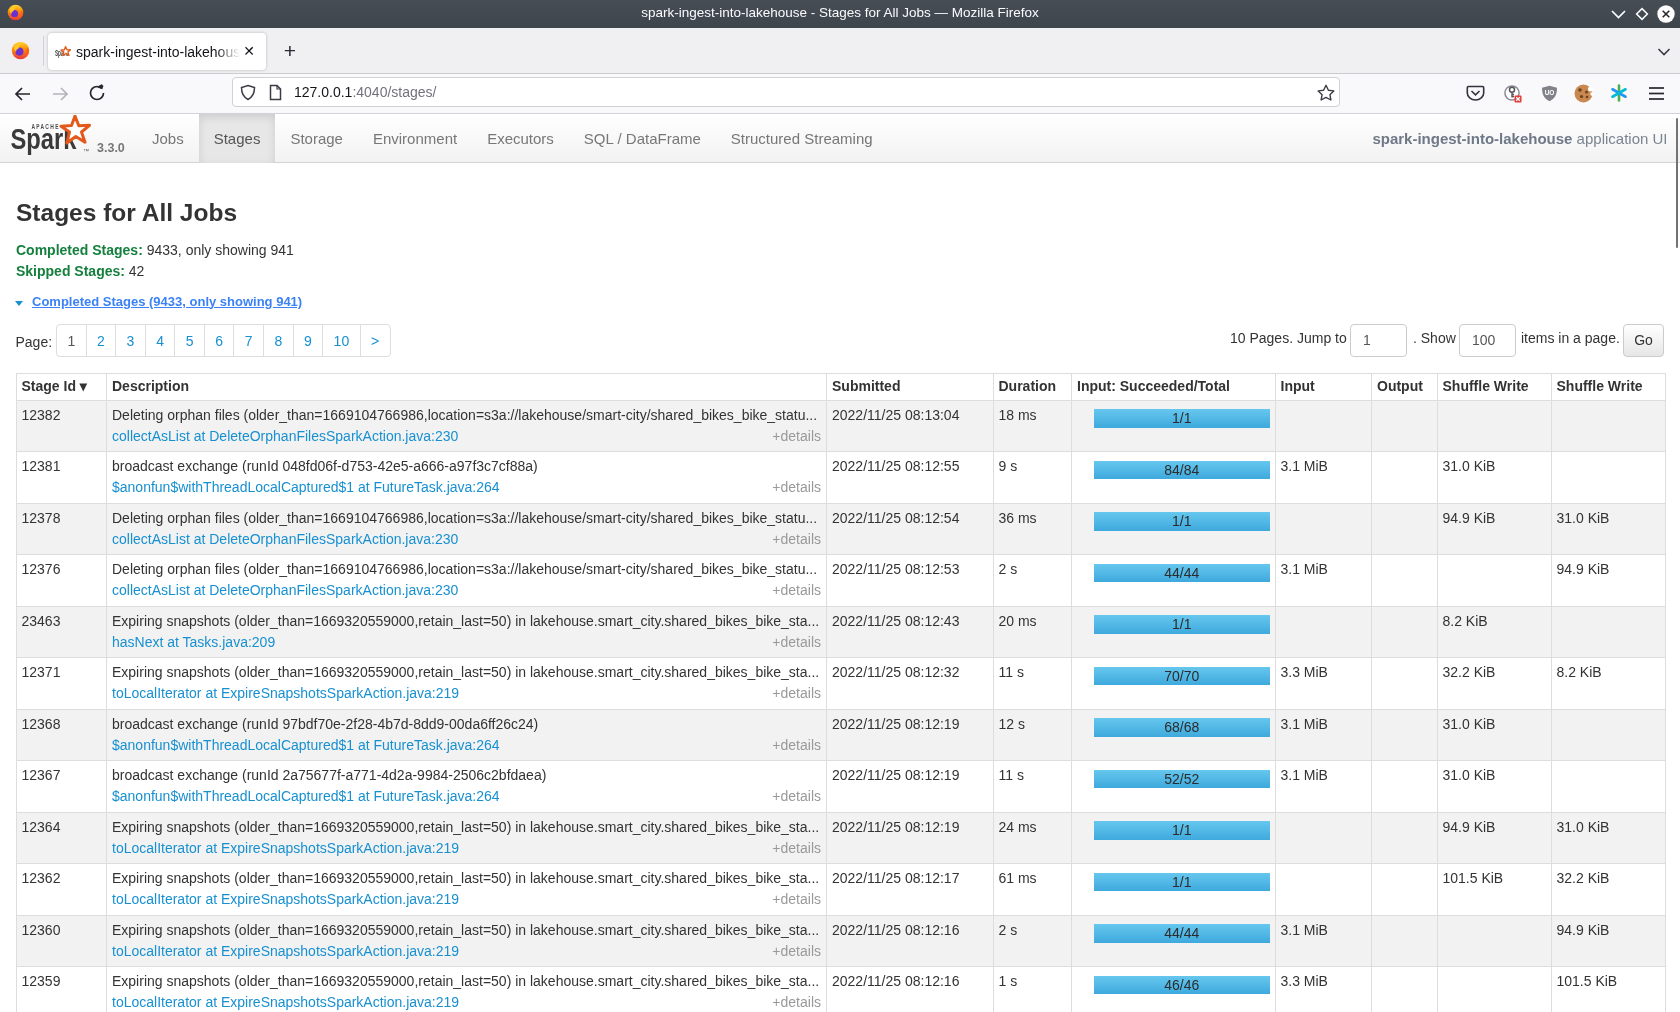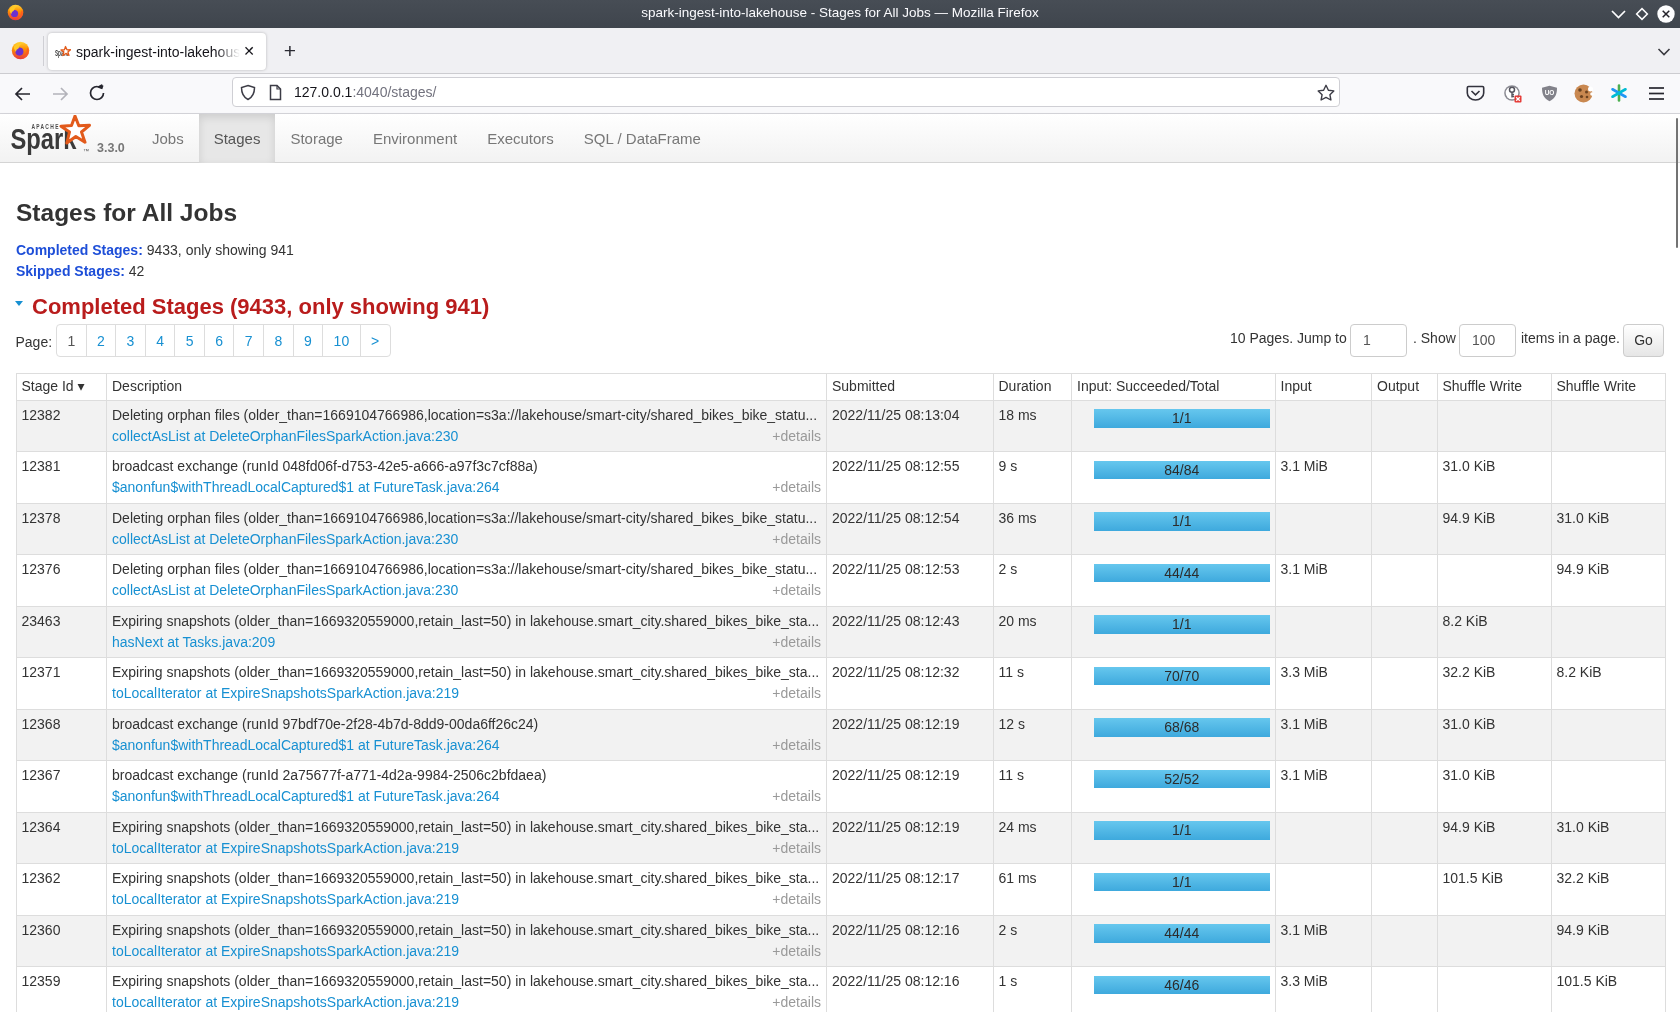--- a/index.html
+++ b/index.html
@@ -27,36 +27,36 @@
 .navitem.active { background:#e7e7e7; color:#555; box-shadow:inset 0 3px 8px rgba(0,0,0,.12); }
 #appname { position:absolute; right:12.5px; top:0; height:49px; line-height:49px; font-size:15px; color:#7b8491; }
 #appname b { color:#6e7887; }
 #sparklogo { position:absolute; left:10px; top:115px; width:90px; height:46px; }
 #ver { position:absolute; left:97px; top:141px; font-size:12.5px; font-weight:bold; color:#777; }
 
 
 #content { position:absolute; left:0; top:163px; width:1680px; height:849px; background:#fff; }
 h3#pagetitle { position:absolute; left:16px; top:199px; font-size:24.5px; font-weight:bold; color:#333; line-height:27px; }
 #statuslist { position:absolute; left:16px; top:239.5px; font-size:14px; line-height:21.3px; color:#333; }
-#statuslist b { color:#1d4ed8; }
-#collapse-h { position:absolute; left:32px; top:293.5px; font-size:22px; font-weight:bold; color:#b91c1c; }
+#statuslist b { color:#15803d; }
+#collapse-h { position:absolute; left:32px; top:293.5px; font-size:13px; font-weight:bold; color:#3b82f6;text-decoration:underline; }
 #caret { position:absolute; left:15px; top:300.8px; width:0; height:0; border-left:4.5px solid transparent; border-right:4.5px solid transparent; border-top:5.8px solid #1790d2; }
 #pagelabel { position:absolute; left:15.5px; top:334px; font-size:14px; color:#333;text-align:center; }
 #pager { position:absolute; left:56px; top:324px; height:32.5px; border:1px solid #ddd; border-radius:4px; overflow:hidden; background:#fff; }
 #pager span { float:left; display:block; padding:5.6px 10.4px; font-size:14px; color:#1790d2; border-left:1px solid #ddd; line-height:20px; }
 #pager span:first-child { border-left:none; color:#555; }
 #rightctl { position:absolute; left:1230px; top:324px; width:440px; height:33px; font-size:14px; color:#333; }
 .jumpinput { position:absolute; top:0; width:57px; height:32.5px; border:1px solid #ccc; border-radius:4px; font-size:14px; font-family:"Liberation Sans",sans-serif; color:#555; padding-left:12px; background:#fff; }
 #gobtn { position:absolute; left:393px; top:0; width:41px; height:32.5px; background:linear-gradient(#ffffff,#e6e6e6); border:1px solid #ccc; border-radius:4px; font-size:14px; color:#333; text-align:center; line-height:30px; }
 .ctltext { position:absolute; top:6px; }
 
 
 #stagetable { position:absolute; left:15.5px; top:372.5px; width:1649px; table-layout:fixed; border-collapse:collapse; font-size:14px; color:#333; }
 #stagetable th, #stagetable td { border:1px solid #ddd; vertical-align:top; line-height:21.2px; }
-#stagetable thead th { text-align:left; font-weight:normal; padding:2.5px 5px; height:27px;margin-top:32px; }
+#stagetable thead th { text-align:left; font-weight:bold; padding:2.5px 5px; height:27px;margin-top:32px; }
 #stagetable td { padding:4px 5px; height:51.5px; }
 #stagetable tbody tr.odd { background:#f2f2f2; }
 .desc1 { white-space:nowrap; overflow:hidden; }
 .desc2 { white-space:nowrap; }
 .desc2 a { color:#1790d2; text-decoration:none; }
 .details { float:right; color:#999; }
 .progress { height:18.75px; margin-top:4.4px; margin-left:17px; margin-right:0; border-radius:0; background:linear-gradient(#66c7ee,#3ea9dd); text-align:center; line-height:18.75px; color:#2c2c2c; }
 #scrollthumb { position:absolute; left:1675.5px; top:118px; width:2.5px; height:130px; background:#737373; border-radius:2px; }
 </style>
 </head>
@@ -181,21 +181,23 @@
     </g>
   </svg>
 <div id="navbar">
   <div id="navitems">
     <div class="navitem">Jobs</div>
     <div class="navitem active">Stages</div>
     <div class="navitem">Storage</div>
     <div class="navitem">Environment</div>
     <div class="navitem">Executors</div>
     <div class="navitem">SQL / DataFrame</div>
-  </div>
+    <div class="navitem">Structured Streaming</div>
+  </div>
+  <div id="appname"><b>spark-ingest-into-lakehouse</b> application UI</div>
 </div>
 <div id="sparklogo">
   <svg width="90" height="46" viewBox="0 0 90 46">
     <text x="21.5" y="13.5" font-family="Liberation Sans" font-size="6.5" font-weight="bold" fill="#4a4a4a" textLength="27" lengthAdjust="spacingAndGlyphs">A P A C H E</text>
     <text x="0.5" y="33.5" font-family="Liberation Sans" font-size="30" font-weight="bold" fill="#3a3a3a" textLength="66" lengthAdjust="spacingAndGlyphs">Spark</text>
     <path d="M65 1 L68.8 10.8 L79.5 10.3 L71.5 17 L75 27.2 L65.8 21.5 L56.8 28 L59.5 17 L51 11.2 L61.5 10.6 Z" fill="#fff" stroke="#e25a1b" stroke-width="3" stroke-linejoin="round"></path>
     <text x="73" y="38" font-family="Liberation Sans" font-size="6" fill="#555">™</text>
   </svg>
 </div>
 <div id="ver">3.3.0</div>

